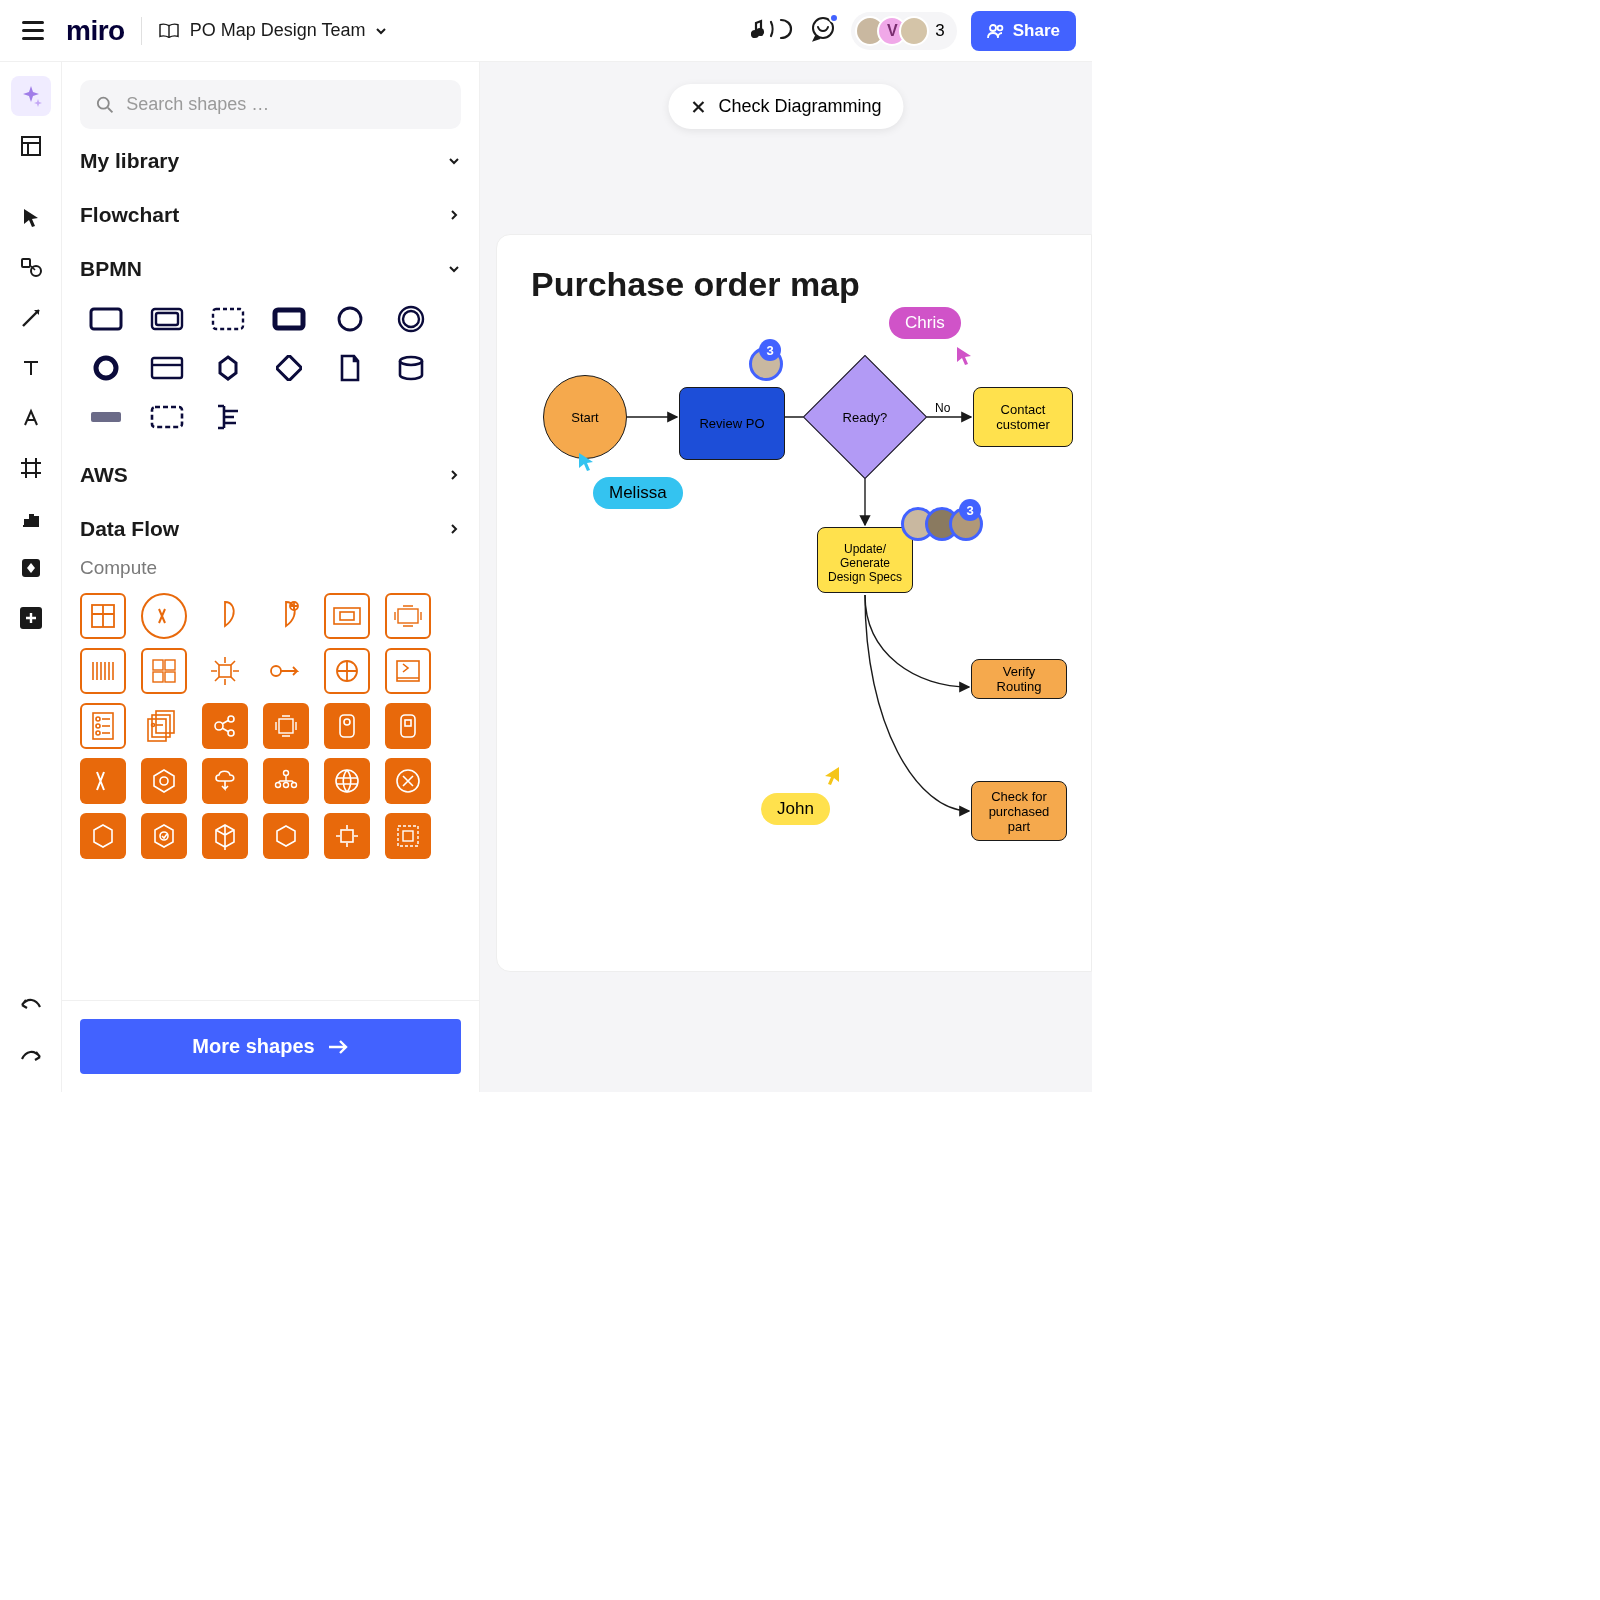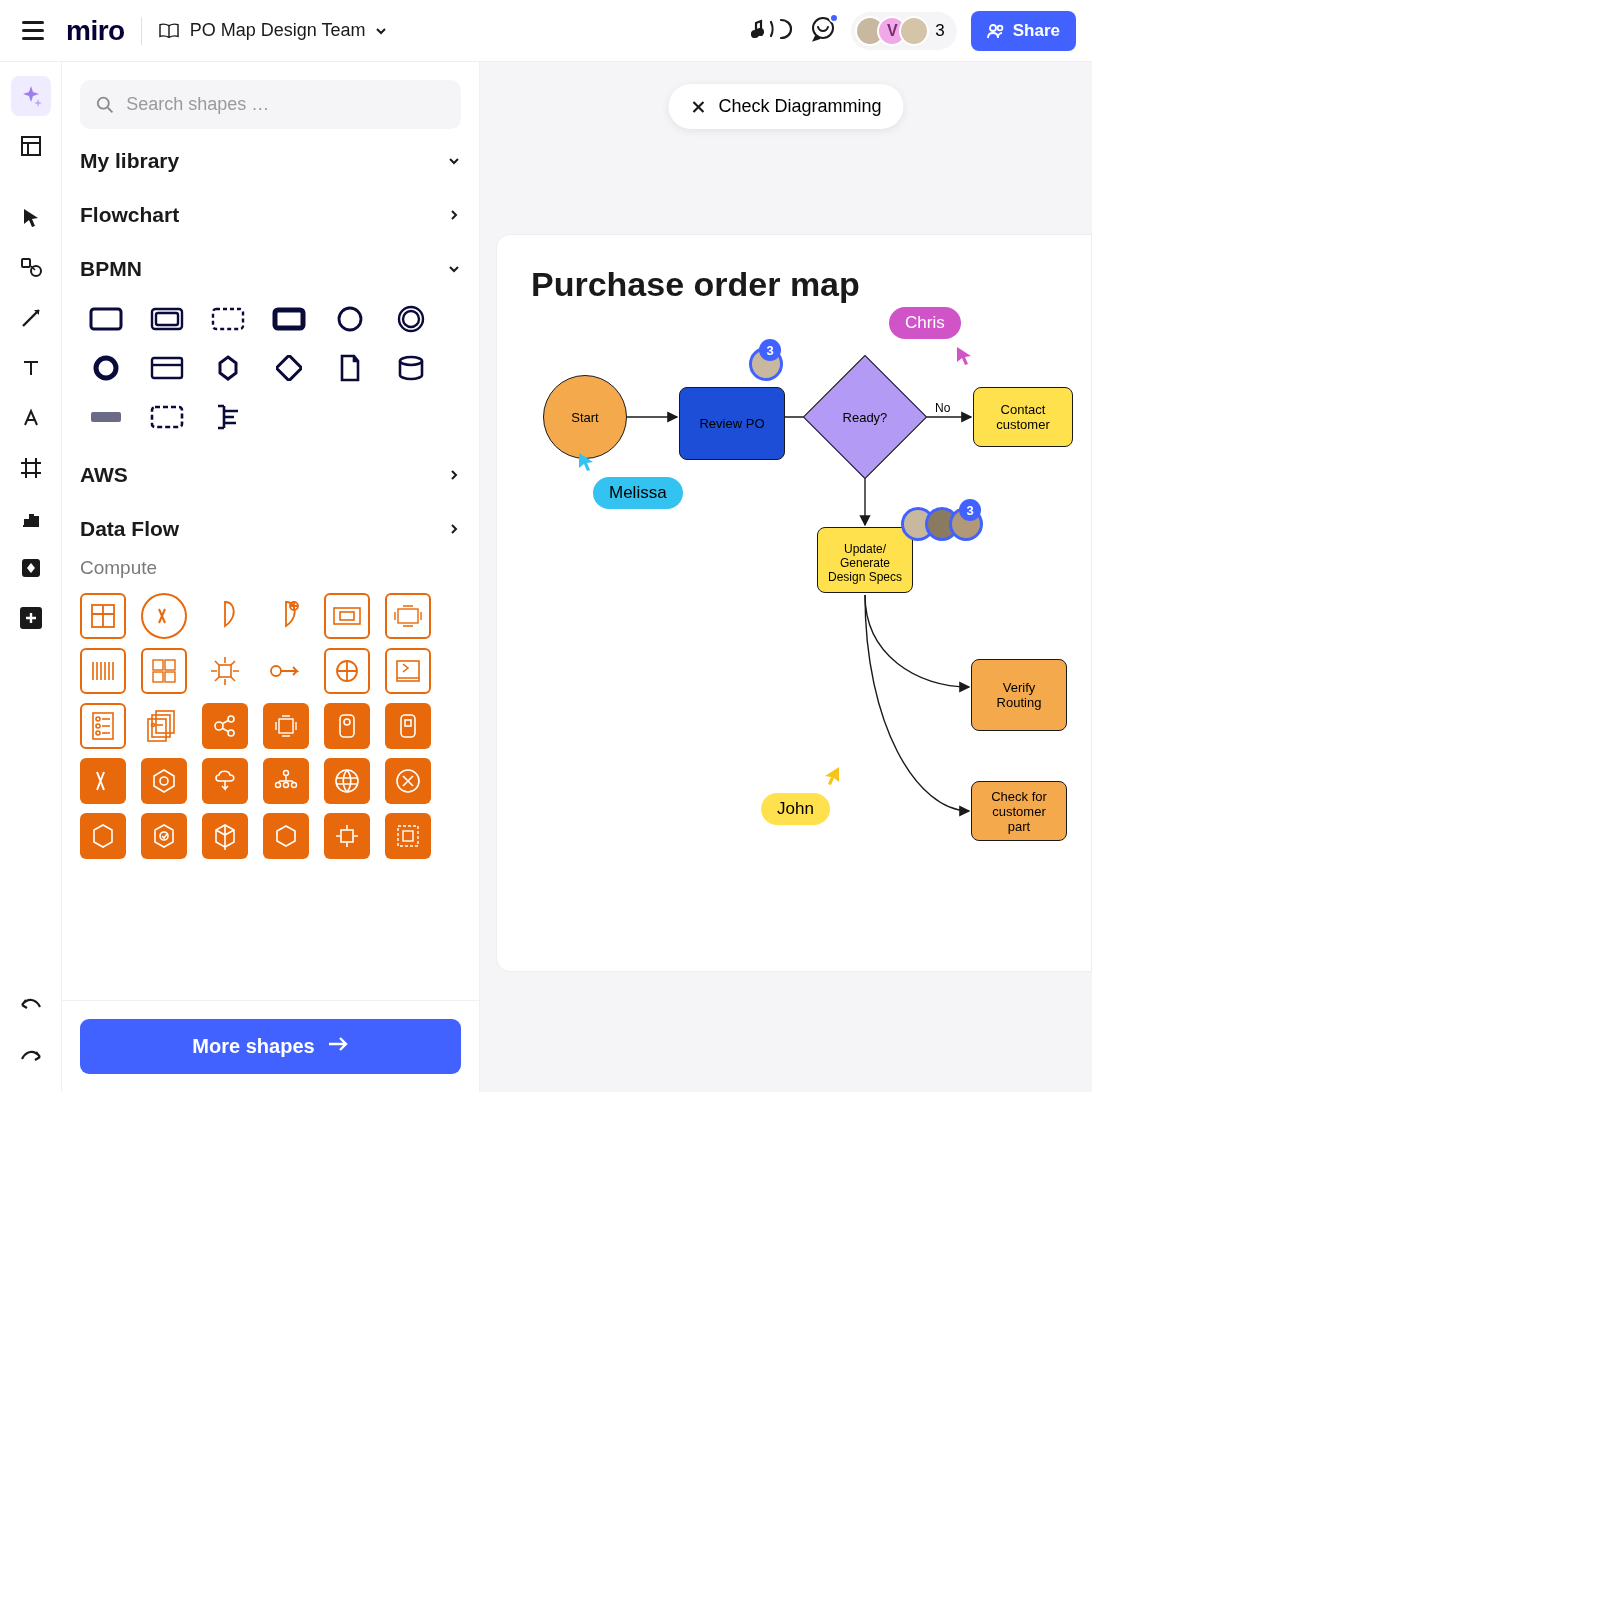--- a/index.html
+++ b/index.html
@@ -45,21 +45,21 @@
 .shape-cell { width: 52px; height: 40px; display: flex; align-items: center; justify-content: center; cursor: pointer; }
 
 .subhead { font-size: 19px; color: #7a7a7a; padding: 6px 0 10px; }
 
 .aws-grid { display: grid; grid-template-columns: repeat(6, 52px); gap: 9px; padding: 4px 0 16px; }
 .aws-out { width: 46px; height: 46px; border: 2px solid #e8690b; border-radius: 6px; display: flex; align-items: center; justify-content: center; cursor: pointer; }
 .aws-fill { width: 46px; height: 46px; background: #e8690b; border-radius: 6px; display: flex; align-items: center; justify-content: center; cursor: pointer; }
 .aws-plain { width: 46px; height: 46px; display: flex; align-items: center; justify-content: center; cursor: pointer; color: #e8690b; }
 
 .panel-footer { padding: 18px; border-top: 1px solid #f0f0f0; }
-.more-btn { width: 100%; background: #4262ff; color: #fff; border: none; border-radius: 9px; padding: 16px; font-size: 20px; font-weight: 600; display: flex; justify-content: center; gap: 12px; cursor: pointer; }
+.more-btn { width: 100%; background: #4262ff; color: #fff; border: none; border-radius: 4px; padding: 16px; font-size: 20px; font-weight: 600; display: flex; align-items: center; justify-content: center; gap: 12px; cursor: pointer; }
 
 
 .canvas { flex: 1; background: #f5f5f7; position: relative; overflow: hidden; }
 .exit-chip { position: absolute; top: 22px; left: 50%; transform: translateX(-50%); background: #fff; border-radius: 28px; padding: 12px 22px; display: flex; align-items: center; gap: 12px; font-size: 18px; box-shadow: 0 2px 8px rgba(0,0,0,0.08); cursor: pointer; }
 
 .board { position: absolute; top: 172px; left: 16px; right: 0; bottom: 120px; background: #fff; border: 1px solid #eee; border-radius: 14px 0 0 14px; padding: 30px 0 0 34px; }
 .board-title { font-size: 34px; font-weight: 700; color: #1a1a1a; }
 
 
 .node { position: absolute; font-size: 13px; display: flex; align-items: center; justify-content: center; text-align: center; }
@@ -582,25 +582,25 @@
           <span>Review PO</span>
         </div>
       <div class="node decision" style="top:138px;left:324px;">
           <span>Ready?</span>
         </div>
       <div class="node rect yellow" style="top:152px;left:476px;width:100px;height:60px;">
           <span>Contact customer</span>
         </div>
       <div class="node rect yellow" style="top:292px;left:320px;width:96px;height:66px;white-space:pre-line;font-size:12px;align-items:flex-end;"><span>Update/
 Generate Design Specs</span></div>
-      <div class="node rect orange" style="top:424px;left:474px;width:96px;height:72px;">
+      <div class="node rect orange" style="top:424px;left:474px;width:96px;height:40px;">
           <span>Verify Routing</span>
         </div>
       <div class="node rect orange" style="top:546px;left:474px;width:96px;height:60px;">
-          <span>Check for customer part</span>
+          <span>Check for purchased part</span>
         </div>
 
       <svg style="position:absolute;top:216px;left:80px;" width="20" height="22">
           <path d="M2 2l14 9-6 1 3 7-3 1-3-7-5 4z" fill="#34c3f0"></path>
         </svg>
       <div class="cursor-tag" style="top:242px;left:96px;background:#34c3f0;">Melissa</div>
 
       <svg style="position:absolute;top:110px;left:458px;" width="20" height="22">
           <path d="M2 2l14 9-6 1 3 7-3 1-3-7-5 4z" fill="#d053c8"></path>
         </svg>

